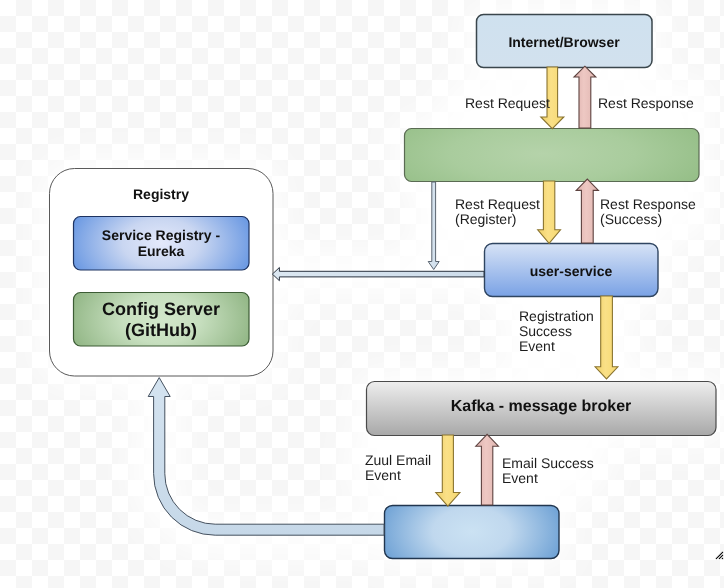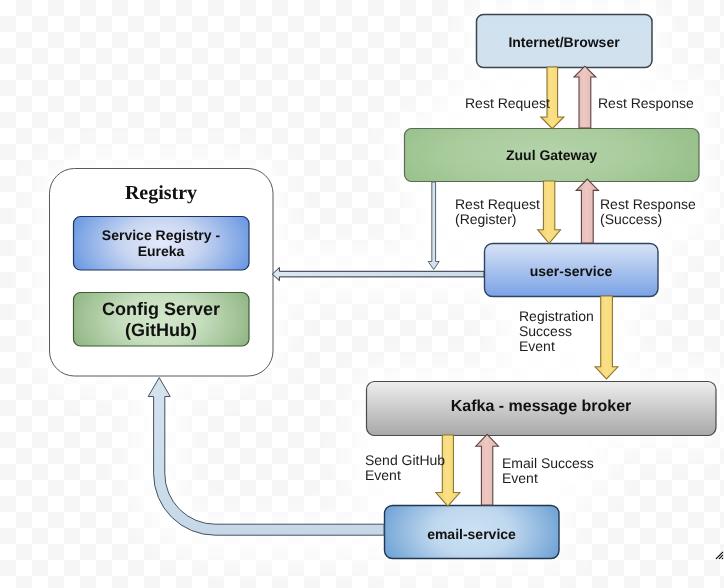--- a/index.html
+++ b/index.html
@@ -160,36 +160,34 @@
     <rect x="709.8" y="551.8" width="1.3" height="1.3"></rect>
     <rect x="706.8" y="557.8" width="1.3" height="1.3"></rect>
     <rect x="707.8" y="556.8" width="1.3" height="1.3"></rect>
     <rect x="708.8" y="555.8" width="1.3" height="1.3"></rect>
     <rect x="709.8" y="554.8" width="1.3" height="1.3"></rect>
     <rect x="709.8" y="557.8" width="1.3" height="1.3"></rect>
   </g>
 </svg>
 
 <div class="node" style="left:464px;top:15px;width:176px;height:53px;font-size:14px;">Internet/Browser</div>
-<div class="node" style="left:392px;top:128px;width:295px;height:53px;font-size:14px;">Zuul Gateway</div>
 <div class="node" style="left:472px;top:244px;width:174px;height:53px;font-size:14px;text-align:right;">user-service</div>
 <div class="node" style="left:354px;top:379.5px;width:350px;height:54px;font-size:16px;">Kafka - message broker</div>
-<div class="node" style="left:372px;top:506.5px;width:175px;height:53px;font-size:14px;">email-service</div>
 <div class="node" style="left:61px;top:216px;width:176px;height:54px;font-size:14px;white-space:pre-line;line-height:15.5px;">Service Registry -
 Eureka</div>
 <div class="node" style="left:61px;top:292px;width:176px;height:54px;font-size:18px;">Config Server (GitHub)</div>
-<div class="node" style="left:61px;top:184px;width:176px;height:18px;font-size:20px;font-family:Liberation Serif, serif;">Registry</div>
+<div class="node" style="left:61px;top:184px;width:176px;height:18px;font-size:14px;">Registry</div>
 
 <div class="lbl" style="left:453px;top:96px;">Rest Request</div>
 <div class="lbl" style="left:586px;top:96px;">Rest Response</div>
 <div class="lbl" style="left:443px;top:197px;width:83px;">Rest Request
 (Register)</div>
 <div class="lbl" style="left:588px;top:197px;width:92px;">Rest Response
 (Success)</div>
 <div class="lbl" style="left:507px;top:309px;width:78px;">Registration
 Success
 Event</div>
-<div class="lbl" style="left:353px;top:453px;width:70px;">Send GitHub
+<div class="lbl" style="left:353px;top:453px;width:70px;">Zuul Email
 Event</div>
 <div class="lbl" style="left:490px;top:455.5px;width:89px;">Email Success
 Event</div>
 
 </div>
 
 </body></html>

